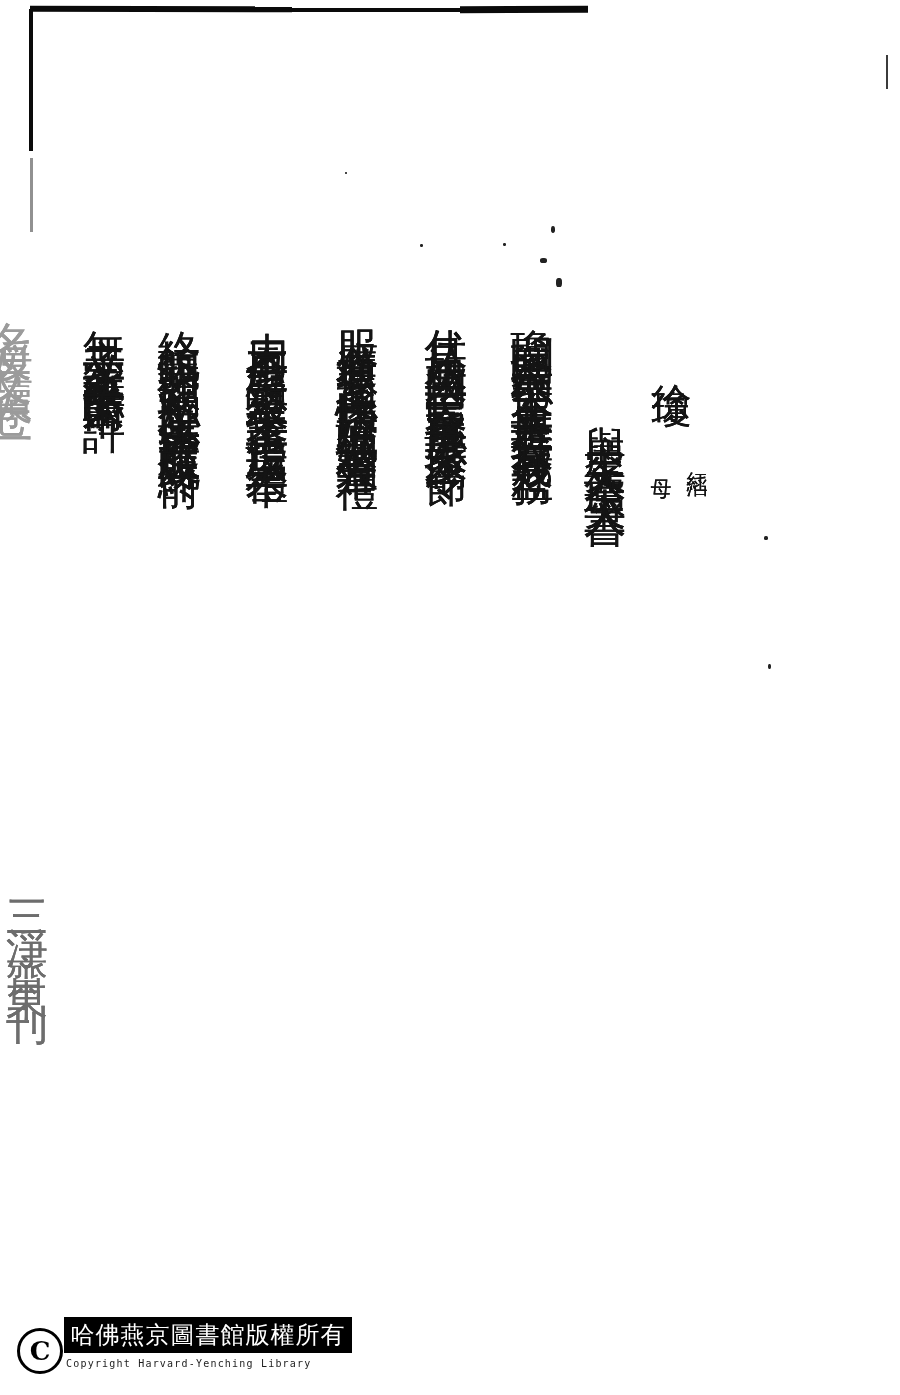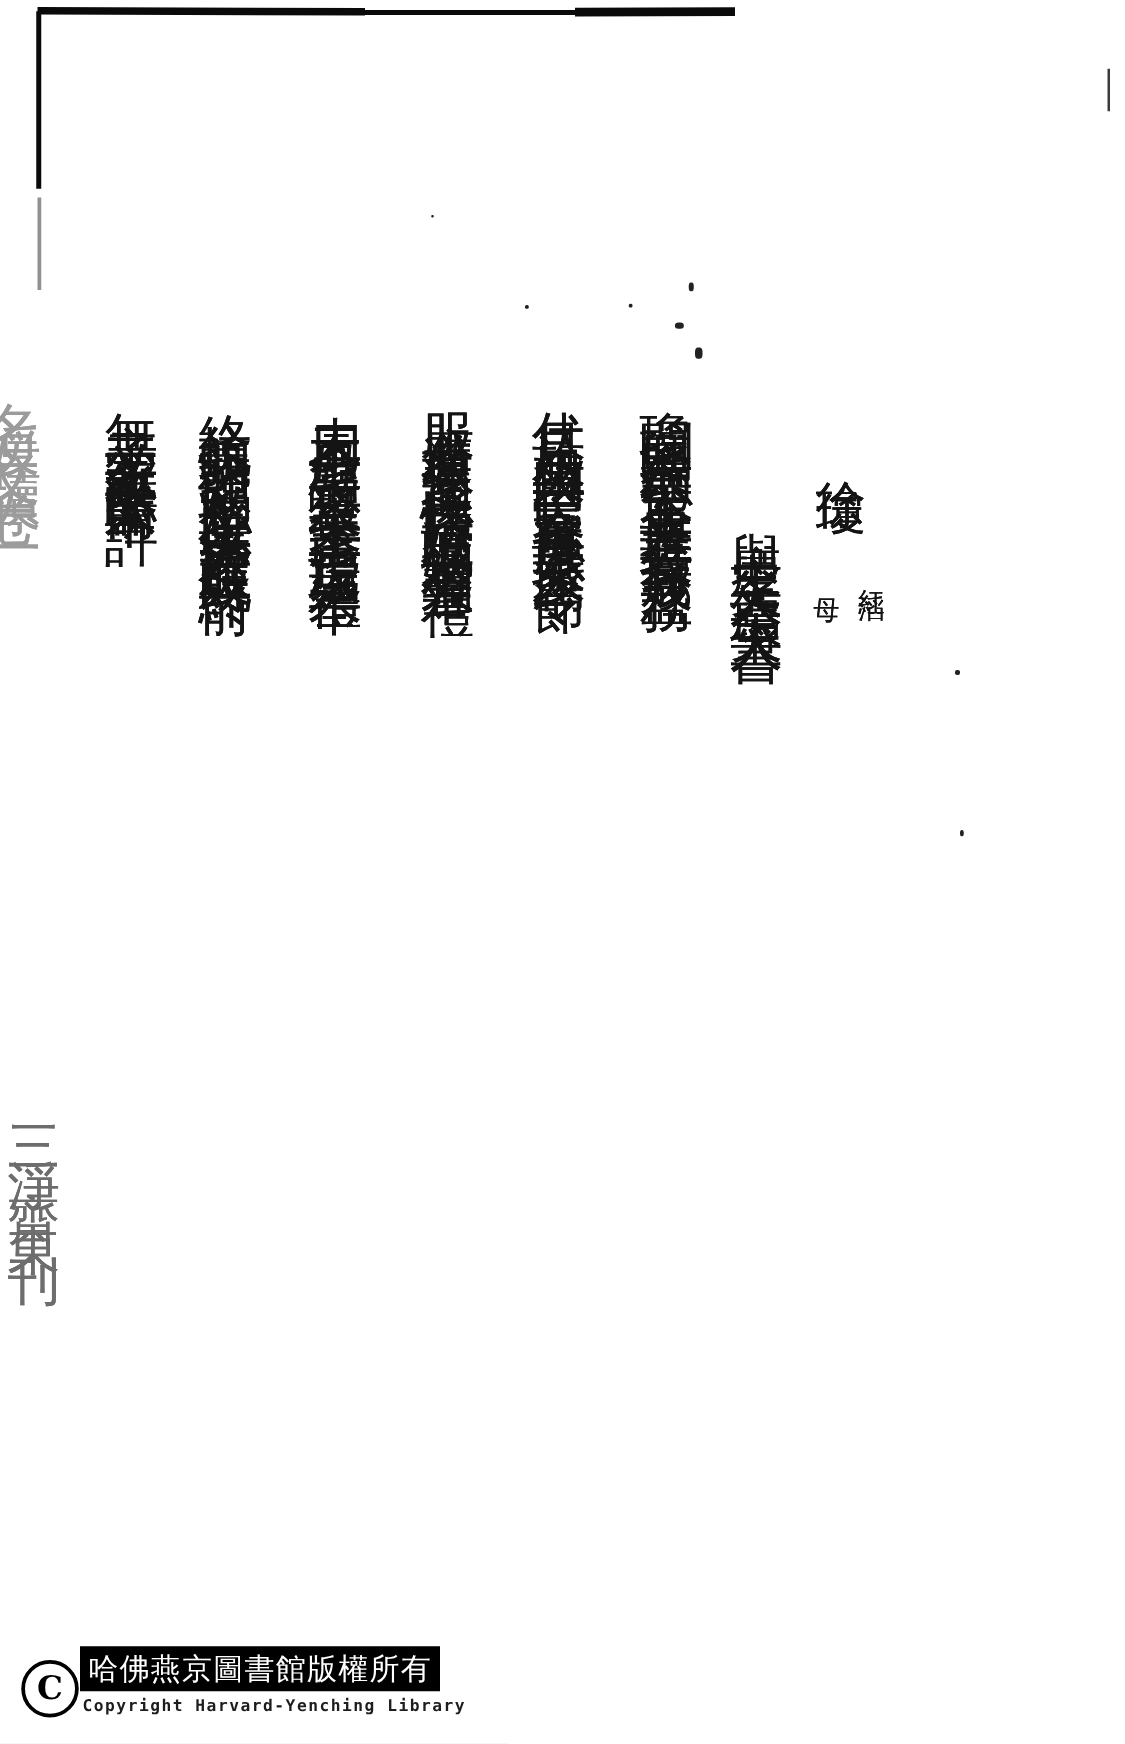--- a/index.html
+++ b/index.html
@@ -38,21 +38,21 @@
   #copyright-circle{
     position:absolute;left:17px;top:1328px;width:40px;height:40px;
     border:3px solid #000;border-radius:50%;
     display:flex;align-items:center;justify-content:center;
     font-size:26px;font-weight:bold;color:#000;
     font-family:"DejaVu Serif","Liberation Serif",serif;
   }
   #stamp-en{
     position:absolute;left:66px;top:1358px;
     font-family:"DejaVu Sans Mono","Liberation Mono",monospace;
-    font-size:13px;letter-spacing:1.2px;color:#1d1d1d;font-weight:bold;
+    font-size:10px;letter-spacing:1.2px;color:#1d1d1d;font-weight:normal;
   }
 </style>
 </head>
 <body>
 
 <div id="page">
 
   <div class="rule" style="left:30px;top:6px;width:262px;height:6px;transform:rotate(.15deg);"></div>
   <div class="rule" style="left:288px;top:8px;width:176px;height:4px;"></div>
   <div class="rule" style="left:460px;top:6px;width:128px;height:7px;transform:rotate(-.2deg);"></div>

